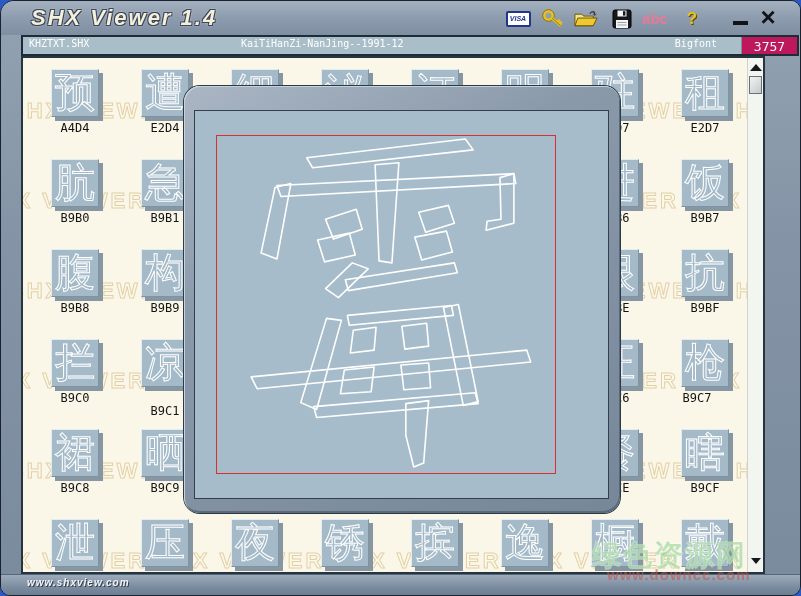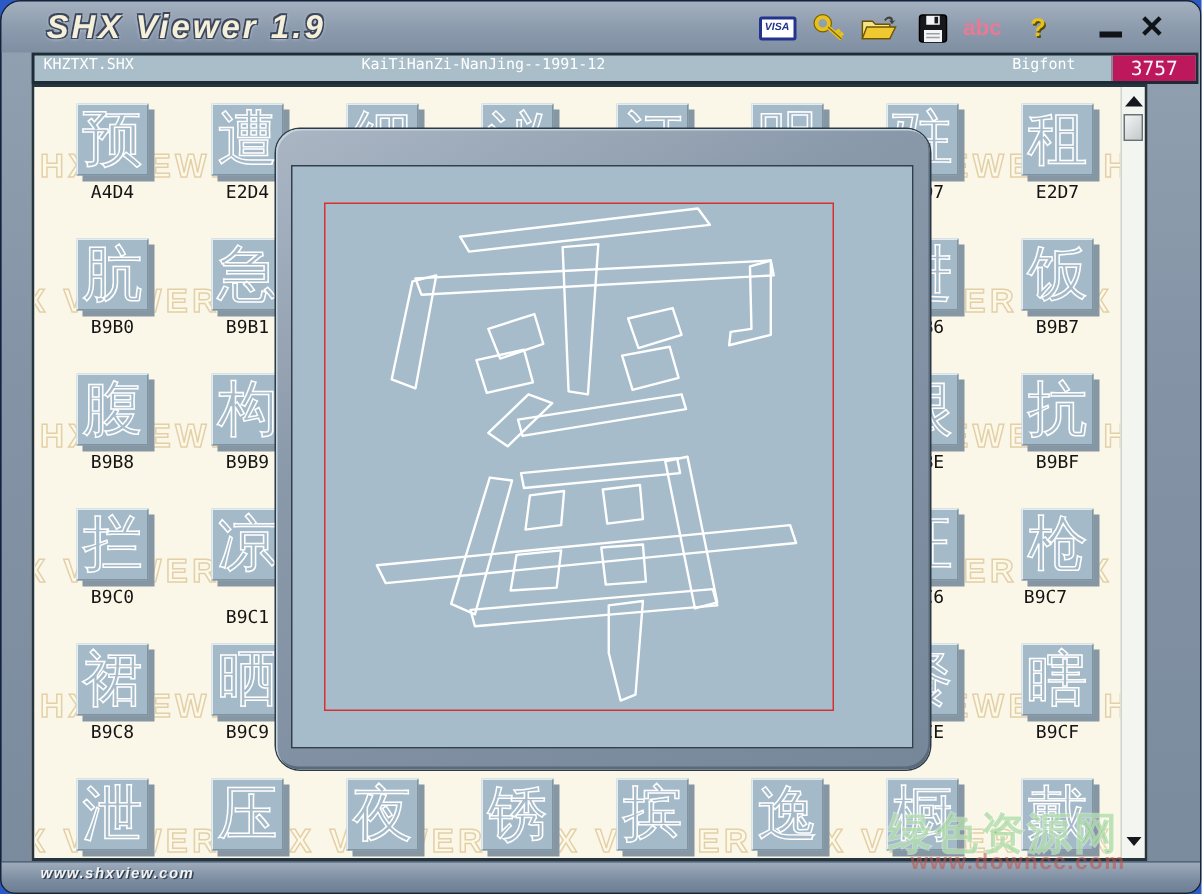--- a/index.html
+++ b/index.html
@@ -84,21 +84,21 @@
   .site-wm-cn { left:592px; top:536px; font-size:29px; font-weight:bold; letter-spacing:2px;
     color:rgba(84,181,74,0.66); -webkit-text-stroke:1px rgba(255,255,255,0.45); }
   .site-wm-en { left:607px; top:566px; font-size:15px; font-weight:bold; color:rgba(192,86,74,0.58); letter-spacing:1px; }
 </style>
 </head>
 <body>
 
 <div class="window">
 
   <div class="titlebar">
-    <div class="app-title">SHX Viewer 1.9</div>
+    <div class="app-title">SHX Viewer 1.4</div>
 
     <div class="tb-icon" style="left:504px;">
       <div class="visa-card">
         <span>VISA</span>
       </div>
     </div>
 
     <div class="tb-icon" style="left:540px;">
       <svg width="24" height="20" viewBox="0 0 24 20">
         <circle cx="6.5" cy="6.5" r="4.4" fill="none" stroke="#e8c21a" stroke-width="3"></circle>

